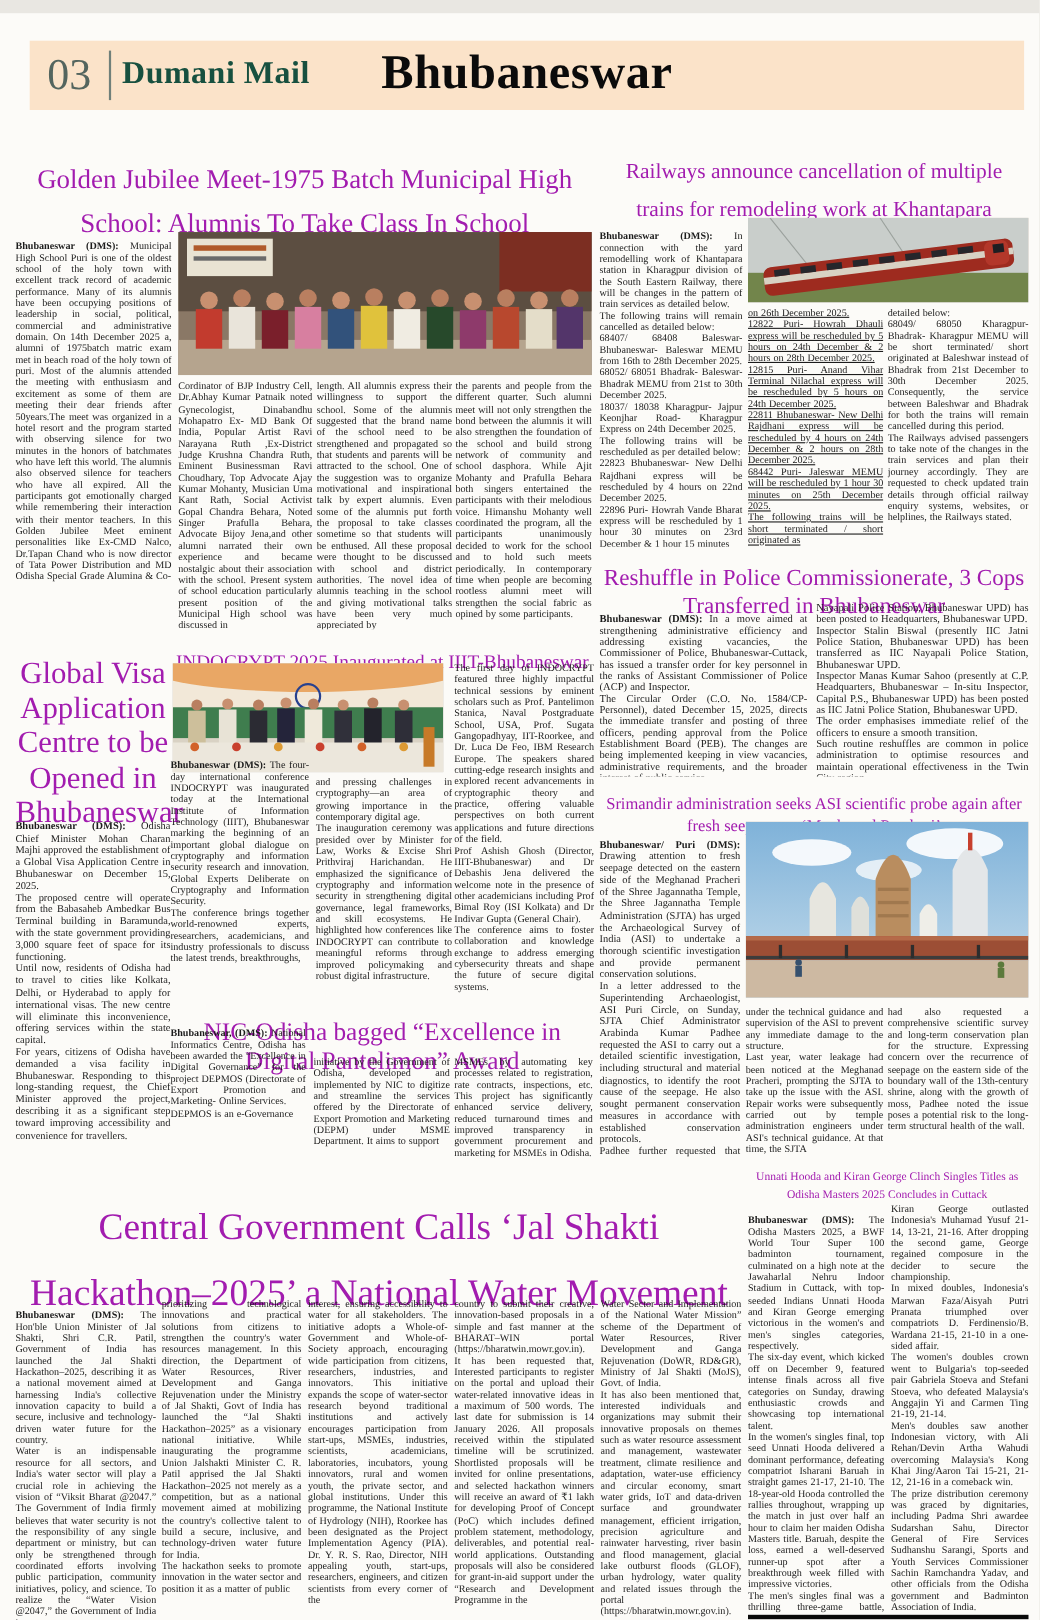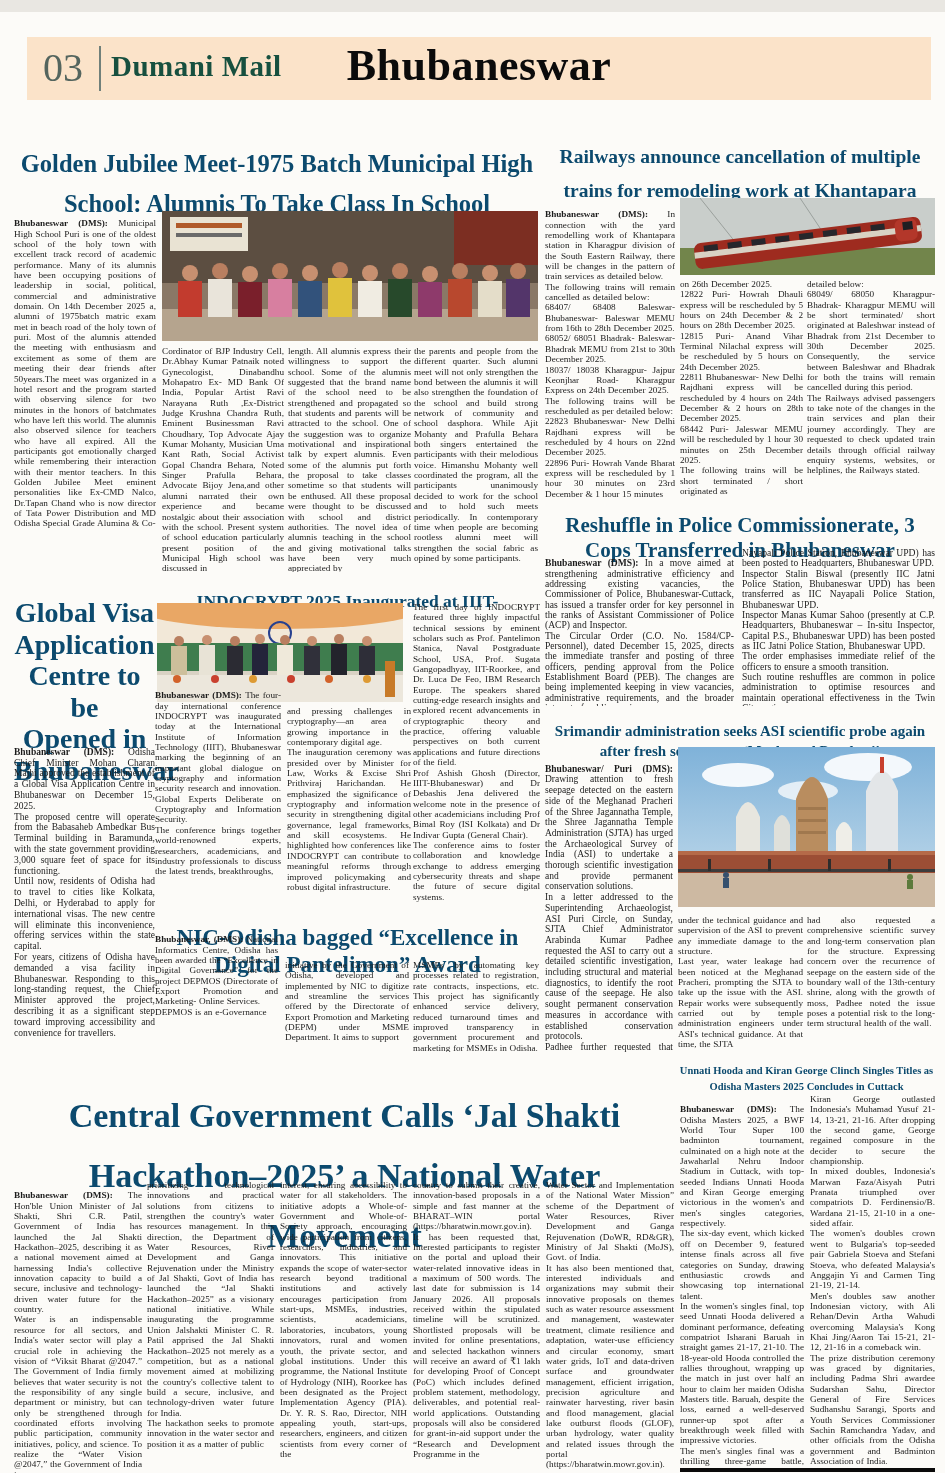--- a/index.html
+++ b/index.html
@@ -11,21 +11,21 @@
   
   .masthead{position:absolute;left:27px;top:25px;width:904px;height:63px;background:#fbe3c9;}
   .page-num{position:absolute;left:16px;top:7px;font-size:40px;color:#54655e;font-weight:400;}
   .mast-divider{position:absolute;left:72px;top:9px;width:2px;height:45px;background:#70807a;}
   .brand{position:absolute;left:84px;top:13px;font-size:29px;font-weight:bold;color:#17503f;letter-spacing:.5px;}
   .edition{position:absolute;left:0;right:0;top:3px;text-align:center;font-size:44px;font-weight:bold;color:#0b0b0b;letter-spacing:.5px;}
   .dateline{position:absolute;right:14px;top:11px;text-align:center;color:#1a1a1a;}
   .dateline .city{font-size:15px;font-weight:bold;}
   .dateline .date{font-size:13px;font-weight:bold;margin-top:4px;}
   
-  .headline{position:absolute;font-weight:bold;text-align:center;color:#0c4a6e;white-space:pre-line;}
+  .headline{position:absolute;font-weight:normal;text-align:center;color:#a21caf;white-space:pre-line;}
   .col{
     position:absolute;font-size:9.2px;line-height:10.35px;text-align:justify;
     white-space:pre-line;overflow:hidden;color:#1c1c1c;word-spacing:.4px;
   }
   .col b{font-weight:bold;}
   .photo{position:absolute;overflow:hidden;background:#cfcac0;}
   .photo svg{display:block;width:100%;height:100%;}
   .rule{position:absolute;background:#0a0a0a;}
 </style>
 </head>
@@ -114,21 +114,21 @@
             <rect x="96" y="35" width="14" height="6" fill="#26262b"></rect>
           <rect x="120" y="35" width="14" height="6" fill="#26262b"></rect>
             <rect x="144" y="35" width="14" height="6" fill="#26262b"></rect>
           <rect x="168" y="35" width="14" height="6" fill="#26262b"></rect>
             <rect x="192" y="35" width="14" height="6" fill="#26262b"></rect>
           <rect x="216" y="33" width="22" height="22" rx="6" fill="#b3372a"></rect>
           <rect x="224" y="36" width="10" height="8" fill="#1e1e22"></rect>
         </g>
       </svg>
     </div>
-    <div class="col" style="left:680px;top:267px;width:123px;height:218px;"><span>on 26th December 2025.
+    <div class="col" style="left:680px;top:267px;width:123px;height:218px;text-decoration:underline;"><span>on 26th December 2025.
 12822 Puri- Howrah Dhauli express will be rescheduled by 5 hours on 24th December &amp; 2 hours on 28th December 2025.
 12815 Puri- Anand Vihar Terminal Nilachal express will be rescheduled by 5 hours on 24th December 2025.
 22811 Bhubaneswar- New Delhi Rajdhani express will be rescheduled by 4 hours on 24th December &amp; 2 hours on 28th December 2025.
 68442 Puri- Jaleswar MEMU will be rescheduled by 1 hour 30 minutes on 25th December 2025.
 The following trains will be short terminated / short originated as</span></div>
     <div class="col" style="left:807px;top:267px;width:128px;height:218px;font-family:Liberation Serif, serif;"><span>detailed below:
 68049/ 68050 Kharagpur- Bhadrak- Kharagpur MEMU will be short terminated/ short originated at Baleshwar instead of Bhadrak from 21st December to 30th December 2025. Consequently, the service between Baleshwar and Bhadrak for both the trains will remain cancelled during this period.
 The Railways advised passengers to take note of the changes in the train services and plan their journey accordingly. They are requested to check updated train details through official railway enquiry systems, websites, or helplines, the Railways stated.</span></div>
   </section>
 

